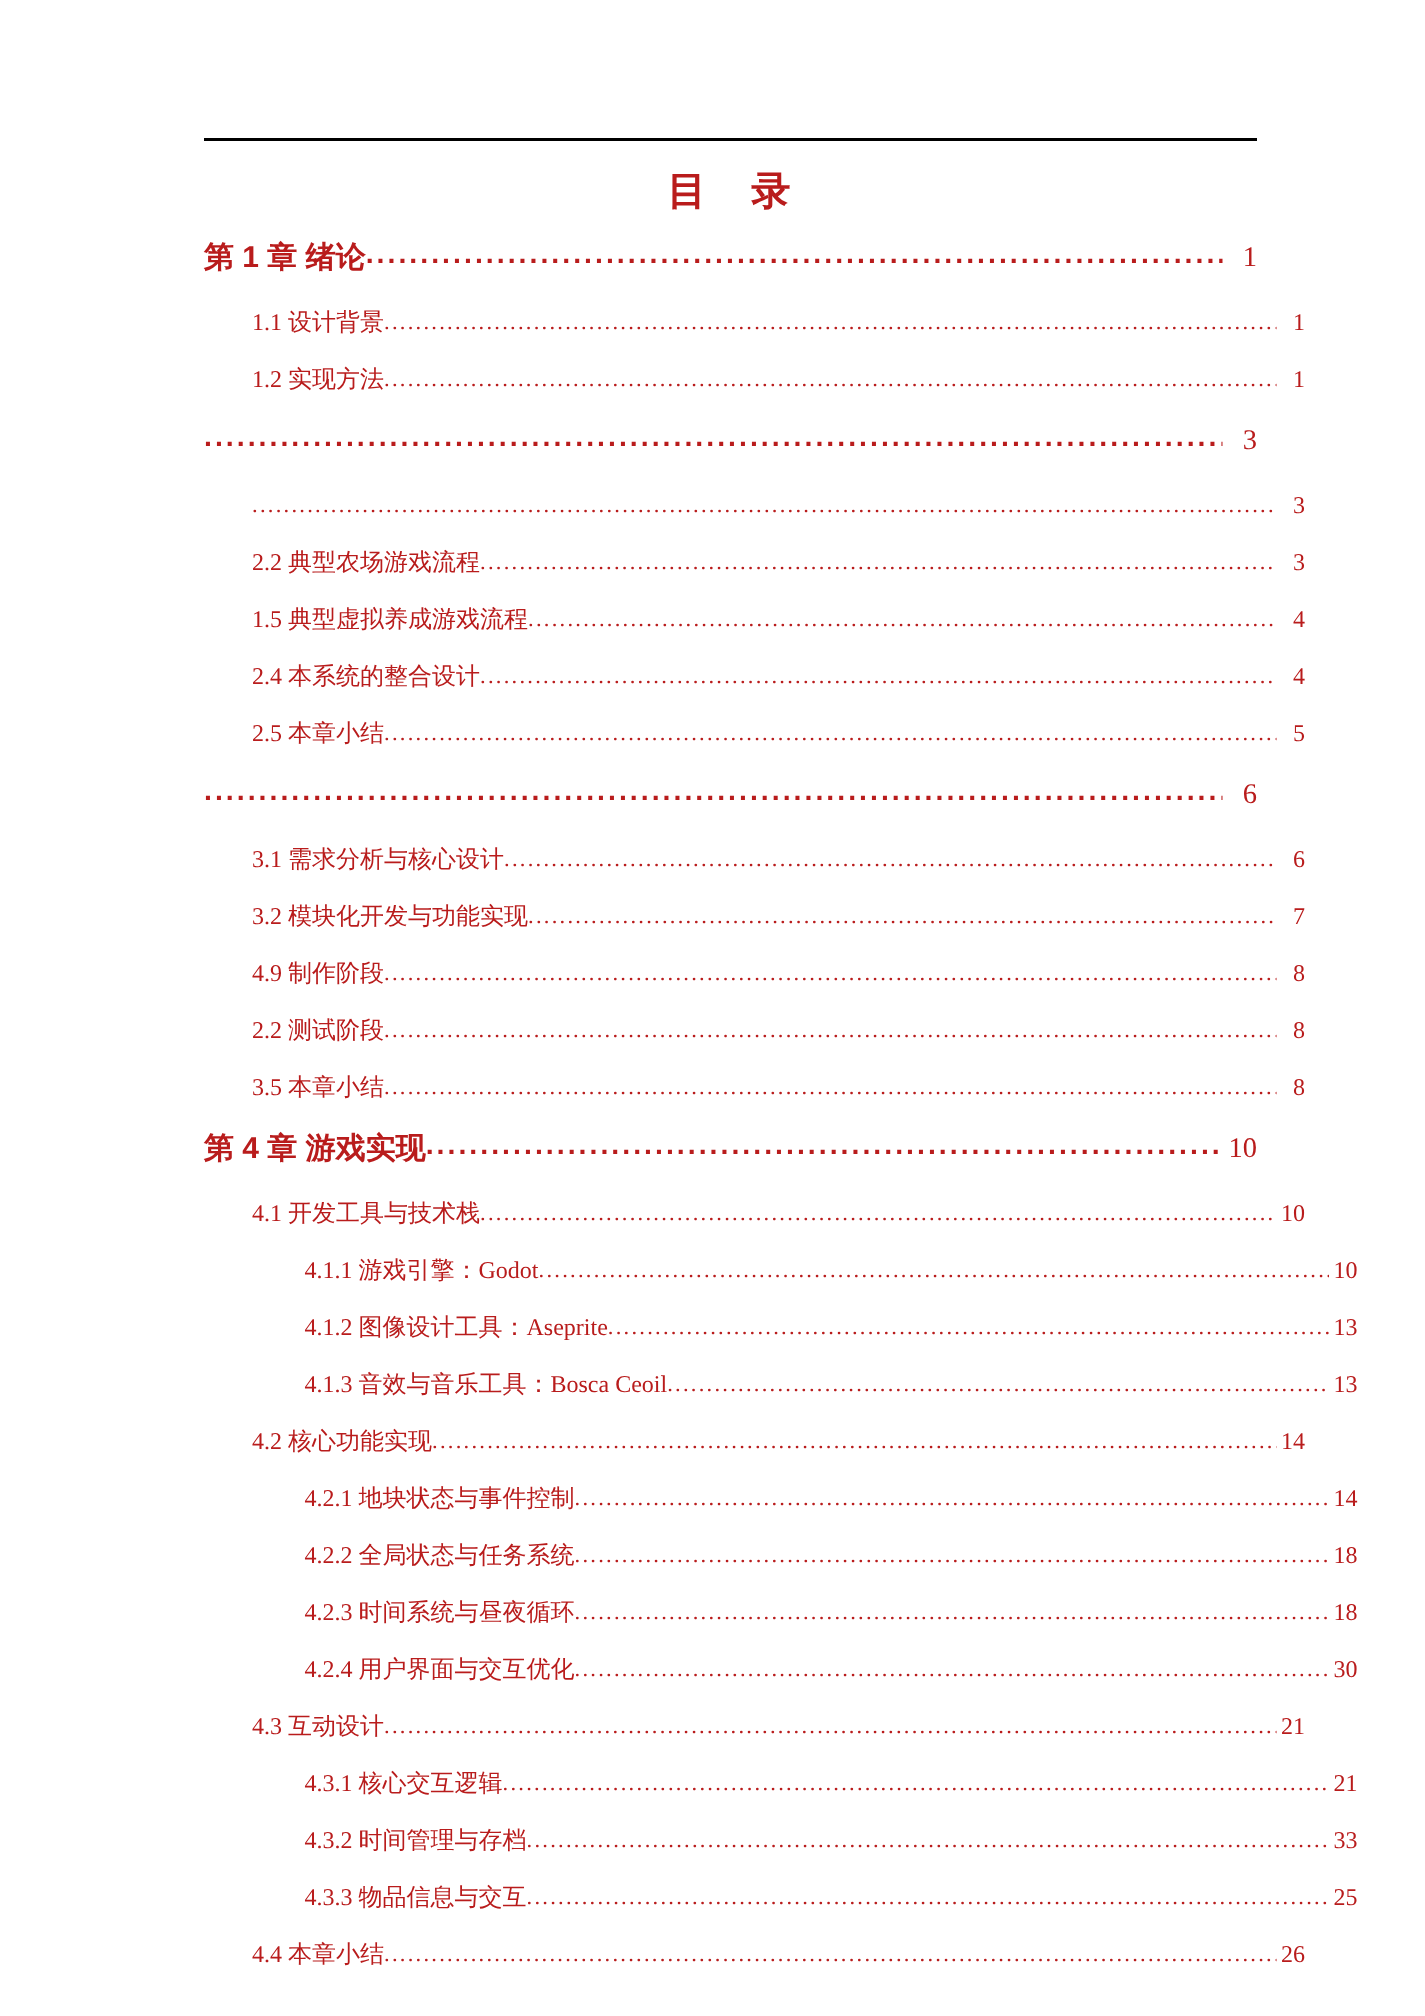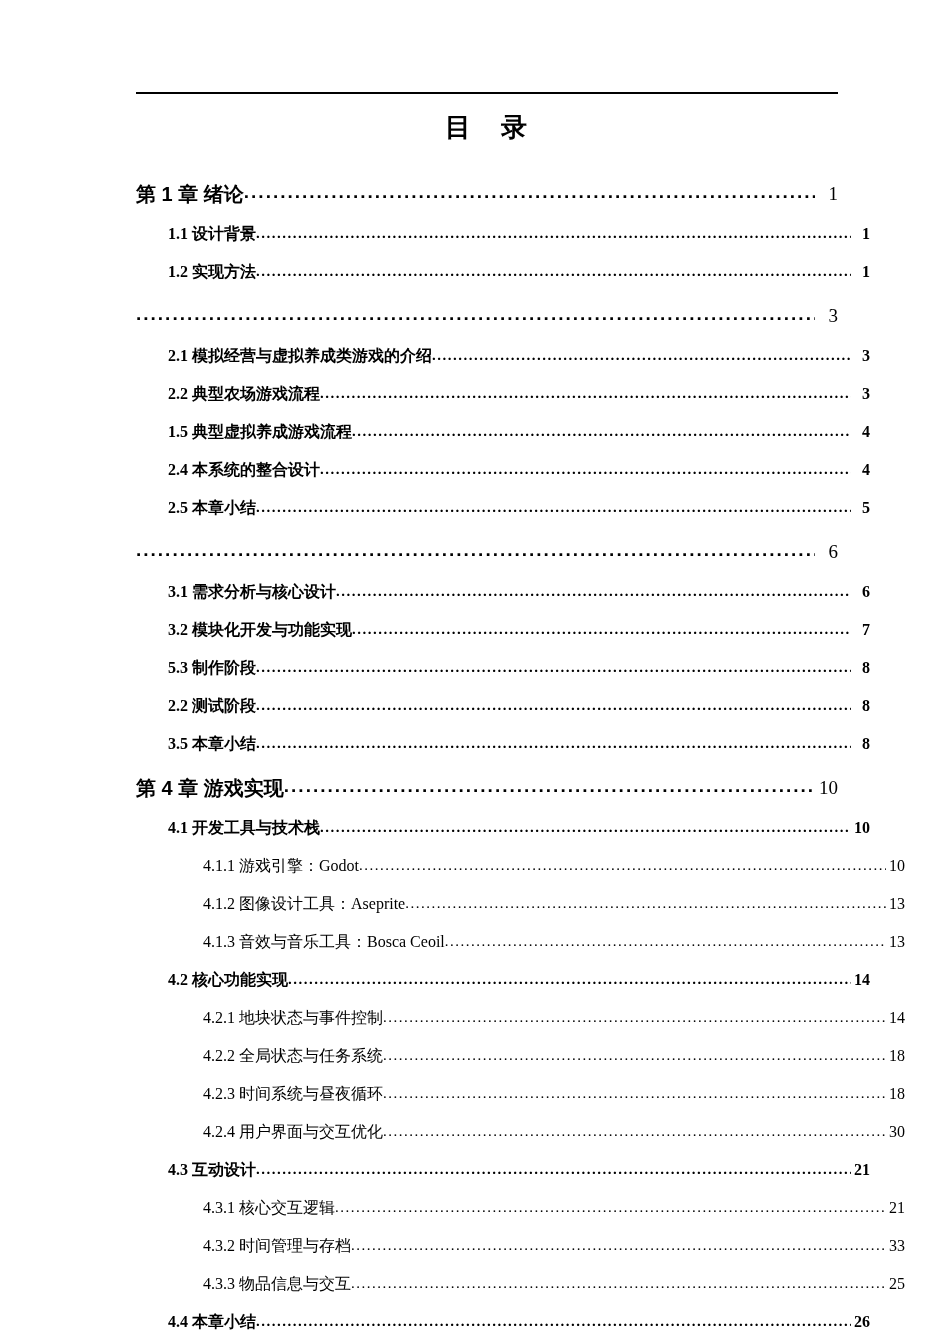--- a/index.html
+++ b/index.html
@@ -7,21 +7,21 @@
     padding: 0;
     background: #ffffff;
   }
   .page {
     position: relative;
     width: 950px;
     height: 1344px;
     background: #ffffff;
     overflow: hidden;
     font-family: "Liberation Serif", "DejaVu Serif", serif;
-    color: #000000;
+    color: #b91c1c;
   }
   .header-rule {
     position: absolute;
     left: 136px;
     top: 92px;
     width: 702px;
     height: 0;
     border-top: 2px solid #000000;
   }
   .toc-title {
@@ -36,21 +36,20 @@
     font-family: "Liberation Sans", "DejaVu Sans", sans-serif;
   }
   .toc-body {
     position: absolute;
     left: 136px;
     top: 160px;
     width: 702px;
   }
   .toc-row {
     display: flex;
-    align-items: flex-end;
     width: 702px;
     white-space: nowrap;
   }
   .toc-label {
     flex: 0 0 auto;
   }
   .toc-dots {
     flex: 1 1 auto;
     overflow: hidden;
     min-width: 8px;
@@ -86,21 +85,20 @@
     font-size: 19px;
     min-width: 22px;
   }
 
   
   .lvl2 {
     padding-left: 32px;
     height: 38px;
     font-size: 16px;
     line-height: 20px;
-    font-weight: bold;
   }
   .lvl2 .toc-dots {
     font-size: 15px;
     letter-spacing: 1.5px;
     transform: translateY(-1px);
   }
   .lvl2 .toc-page {
     font-size: 16px;
     min-width: 18px;
   }
@@ -145,21 +143,20 @@
       <div class="toc-row lvl2">
         <span class="toc-label">1.2 实现方法</span>
         <span class="toc-dots">...........................................................................................................................................................................................................................</span>
         <span class="toc-page">1</span>
       </div>
       <div class="toc-row lvl1">
         <span class="toc-dots">...........................................................................................................................................................................................................................</span>
         <span class="toc-page">3</span>
       </div>
       <div class="toc-row lvl2">
-        <span class="toc-label">2.1 模拟经营与虚拟养成类游戏的介绍</span>
         <span class="toc-dots">...........................................................................................................................................................................................................................</span>
         <span class="toc-page">3</span>
       </div>
       <div class="toc-row lvl2">
         <span class="toc-label">2.2 典型农场游戏流程</span>
         <span class="toc-dots">...........................................................................................................................................................................................................................</span>
         <span class="toc-page">3</span>
       </div>
       <div class="toc-row lvl2">
         <span class="toc-label">1.5 典型虚拟养成游戏流程</span>
@@ -184,21 +181,21 @@
         <span class="toc-label">3.1 需求分析与核心设计</span>
         <span class="toc-dots">...........................................................................................................................................................................................................................</span>
         <span class="toc-page">6</span>
       </div>
       <div class="toc-row lvl2">
         <span class="toc-label">3.2 模块化开发与功能实现</span>
         <span class="toc-dots">...........................................................................................................................................................................................................................</span>
         <span class="toc-page">7</span>
       </div>
       <div class="toc-row lvl2">
-        <span class="toc-label">5.3 制作阶段</span>
+        <span class="toc-label">4.9 制作阶段</span>
         <span class="toc-dots">...........................................................................................................................................................................................................................</span>
         <span class="toc-page">8</span>
       </div>
       <div class="toc-row lvl2">
         <span class="toc-label">2.2 测试阶段</span>
         <span class="toc-dots">...........................................................................................................................................................................................................................</span>
         <span class="toc-page">8</span>
       </div>
       <div class="toc-row lvl2">
         <span class="toc-label">3.5 本章小结</span>

